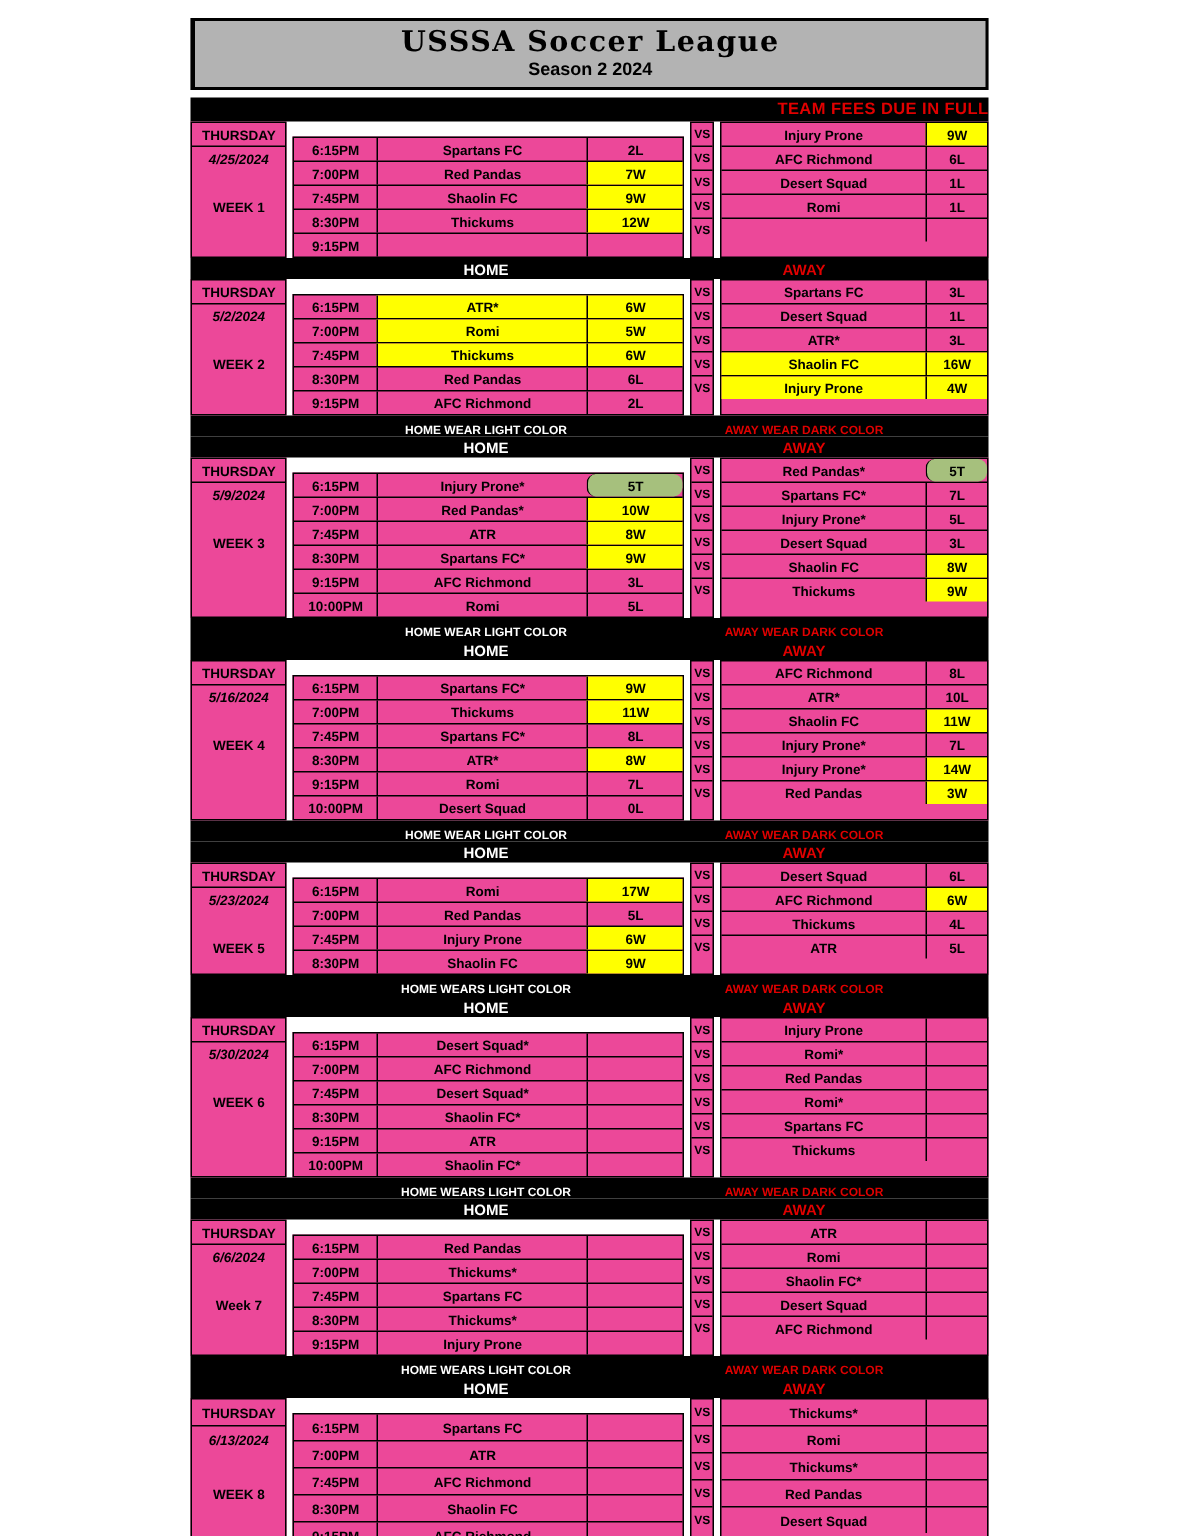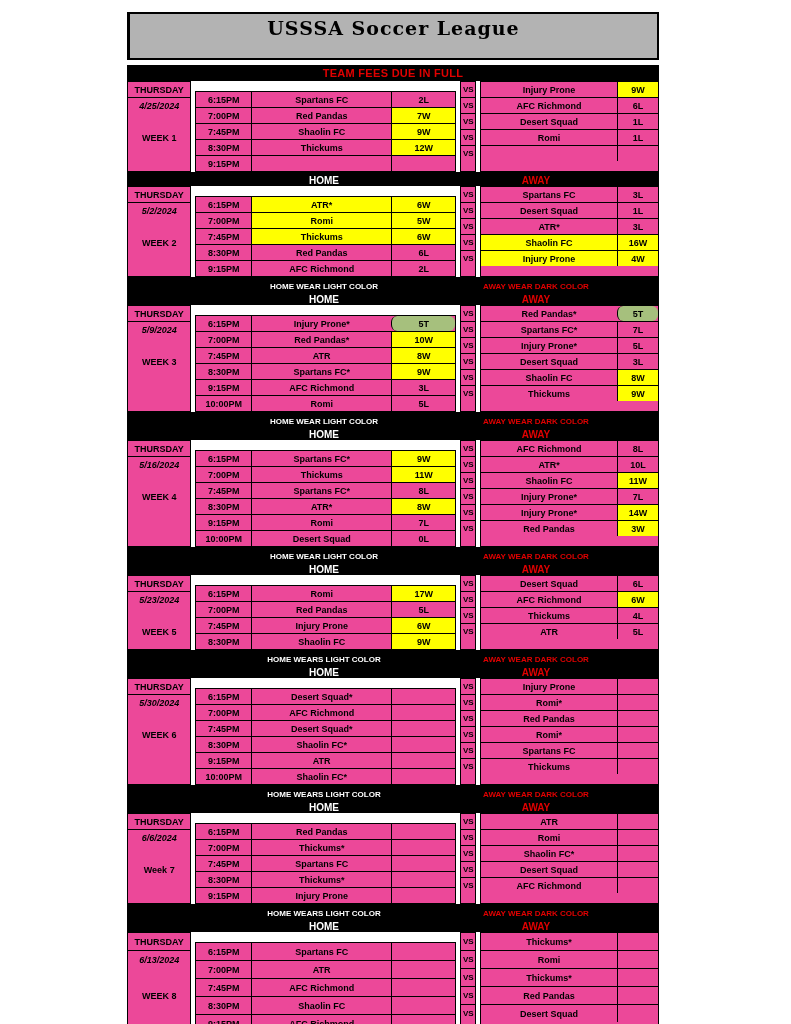--- a/index.html
+++ b/index.html
@@ -17,21 +17,21 @@
   }
   .title {
     font-family:"DejaVu Serif", serif; font-weight:bold; font-size:19px;
     letter-spacing:1px; color:#000; line-height:22px;
   }
   .season   { font-size:12px; font-weight:bold; color:#000; line-height:15px; }
   .subtitle { font-size:11px; font-weight:bold; color:#000; line-height:14px; }
 
   .notice-bar {
     margin-top:5px; width:532px; height:16px; background:#000;
-    color:#e00000; font-weight:bold; font-size:11px; text-align:center;
+    color:#e00000; font-weight:bold; font-size:11px; text-align:right;
     line-height:16px; letter-spacing:0.3px;
   }
 
   
   .week-grid { display:flex; }
   .gap { width:4px; background:transparent; }
   .block { box-sizing:border-box; border:1px solid #000; background:#ec4899; }
   .b-date { width:68px; }
   .b-home { width:276px;margin-top:10px; }
   .b-vs   { width:17px; }
@@ -72,20 +72,21 @@
   .bar-pad { width:532px; background:#000; }
 </style>
 </head>
 <body>
 
 <div class="sheet">
   <div class="content">
 
     <div class="header-box">
       <div class="title">USSSA Soccer League</div>
+      <div class="season">Season 2 2024</div>
     </div>
 
     <div class="notice-bar">
       <span>TEAM FEES DUE IN FULL</span>
     </div>
 
     <div id="weeks">
         <div class="week">
           <div class="week-grid">
             <div class="block b-date">

